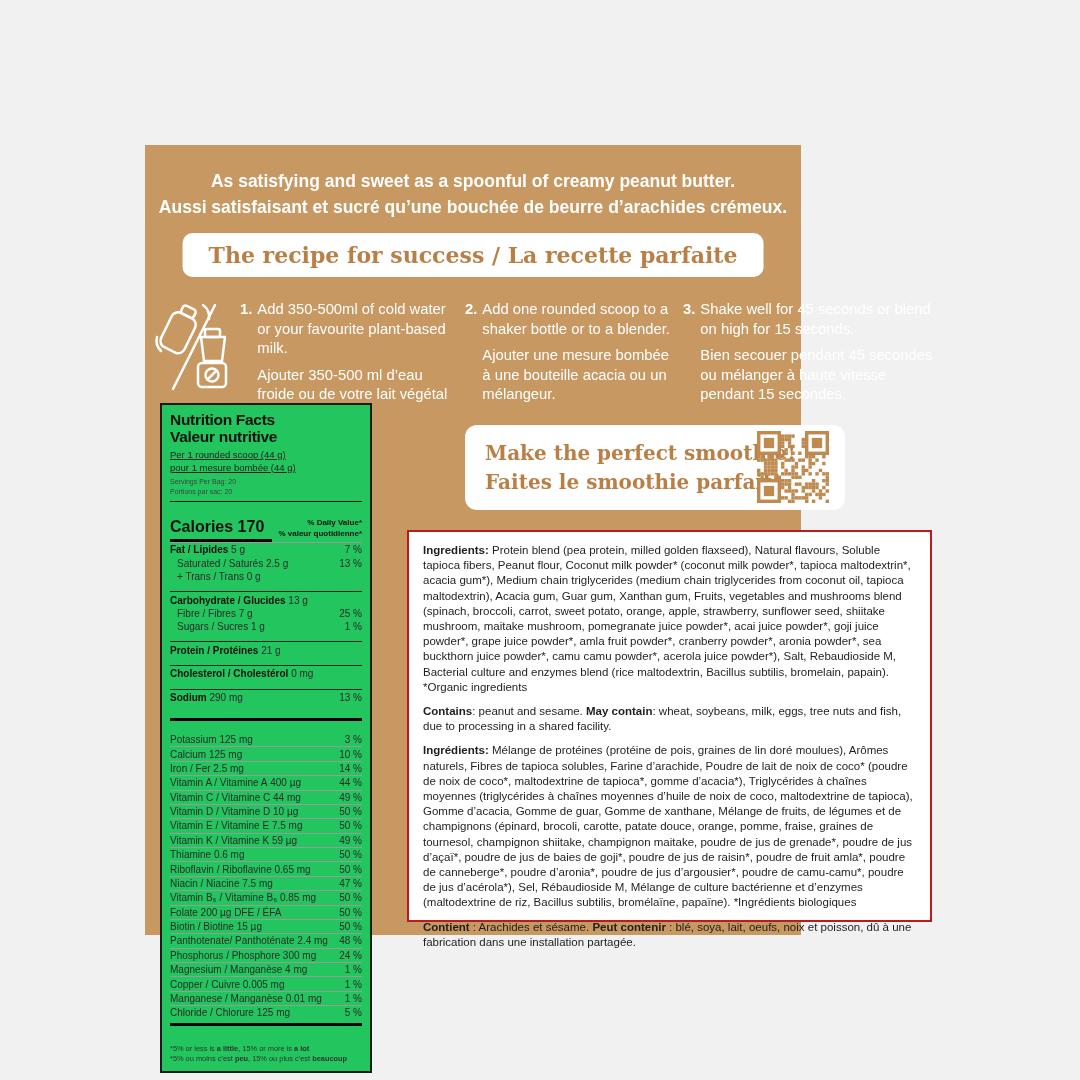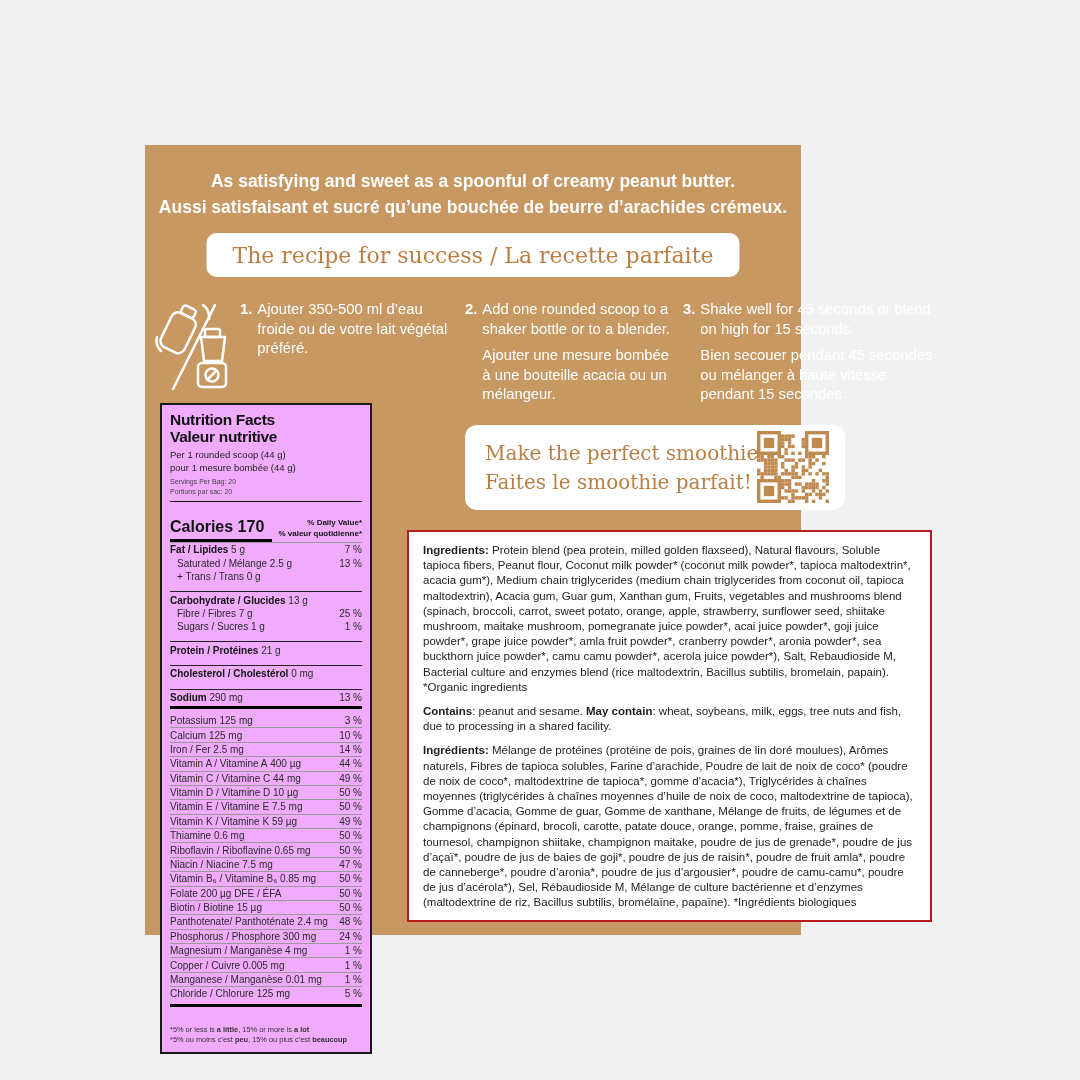--- a/index.html
+++ b/index.html
@@ -17,57 +17,57 @@
   .tagline{
     position:absolute;top:23px;left:0;width:100%;text-align:center;
     color:#fff;font-weight:bold;font-size:17.5px;line-height:26px;
   }
   
   .recipe-banner{
     position:absolute;top:88px;left:50%;transform:translateX(-50%);
     background:#fff;border-radius:10px;padding:0 26px;height:44px;
     display:flex;align-items:center;white-space:nowrap;
   }
-  .slab{font-family:"DejaVu Serif","Liberation Serif",serif;font-weight:normal;color:var(--brown,#b97f45);}
+  .slab{font-family:"DejaVu Serif","Liberation Serif",serif;font-weight:bold;color:var(--brown,#b97f45);}
   .recipe-banner .slab{font-size:22px;}
   
   .step-icons{position:absolute;left:6px;top:150px;width:88px;height:105px;}
   .step{position:absolute;top:155px;color:#fff;font-size:14.8px;line-height:19.5px;display:flex;}
   .step .num{font-weight:bold;margin-right:5px;}
   .step .en{margin:0 0 7px 0;}
   .step .fr{margin:0;}
   .step1{left:95px;width:220px;}
   .step2{left:320px;width:212px;}
   .step3{left:538px;width:252px;}
   
   .smoothie-banner{
     position:absolute;left:320px;top:280px;width:380px;height:85px;
     background:#fff;border-radius:12px;display:flex;align-items:center;
   }
   .smoothie-text{padding-left:20px;font-size:20px;line-height:29px;white-space:nowrap;}
   .qr-wrap{position:absolute;right:16px;top:6px;color:var(--qr-brown,#bf8a50);}
   
   .nutri{
     position:absolute;left:15px;top:258px;width:212px;box-sizing:border-box;
-    background:#f0abfc;border:2px solid #1a1a1a;padding:7px 8px 6px 8px;color:#111;
+    background:#22c55e;border:2px solid #1a1a1a;padding:7px 8px 6px 8px;color:#111;
   }
   .nf-title{font-size:15.5px;font-weight:bold;line-height:16.5px;letter-spacing:-.3px;}
-  .nf-serving{font-size:9.5px;line-height:12.5px;margin-top:4px;color:#222;}
+  .nf-serving{font-size:9.5px;line-height:12.5px;margin-top:4px;color:#222;text-decoration:underline;}
   .nf-tiny{font-size:7px;line-height:9.5px;margin-top:3px;color:#444;}
   .nf-sep-med{border-top:1.5px solid #111;margin-top:5px;}
   .cal-row{display:flex;justify-content:space-between;margin-top:16px;}
   .cal-label{font-size:16px;font-weight:bold;}
   .cal-bar{width:102px;height:3px;background:#000;margin-top:3px;}
   .dv-head{text-align:right;font-size:8px;font-weight:bold;line-height:10.5px;}
   .nrow{display:flex;justify-content:space-between;font-size:10px;line-height:11px;padding:1.2px 0;color:#2a2a2a;}
   .nrow .b{font-weight:bold;color:#111;}
   .nrow.ind{padding-left:7px;}
   .sep-thin{border-top:1px solid #9a9a9a;}
   .sep-med{border-top:1.5px solid #222;margin-top:8px;padding-top:2.4px;}
-  .sep-thick{border-top:3px solid #000;margin-top:2px;padding-top:6px;}
+  .sep-thick{border-top:3px solid #000;margin-top:14px;padding-top:13px;}
   .nf-foot{border-top:3px solid #000;margin-top:3px;padding-top:18px;font-size:7.4px;line-height:10.5px;color:#333;}
   .nf-foot .b{font-weight:bold;}
   
   .ingr{
     position:absolute;left:262px;top:385px;width:525px;height:392px;box-sizing:border-box;
     background:#fff;border:2px solid #b91c1c;padding:11px 14px;color:#1e1e1e;
     font-size:11.5px;line-height:15.2px;
   }
   .ingr p{margin:0 0 9px 0;text-align:left;}
   .ingr .b{font-weight:bold;}
@@ -102,20 +102,21 @@
         <rect x="47" y="68" width="28" height="24" rx="4"></rect>
         <circle cx="61" cy="80" r="6.5"></circle>
         <line x1="56.5" y1="84.5" x2="65.5" y2="75.5"></line>
       </g>
     </svg>
   </div>
 
   <div class="step step1">
     <span class="num">1.</span>
     <div>
+      <p class="en">Add 350-500ml of cold water or your favourite plant-based milk.</p>
       <p class="fr">Ajouter 350-500 ml d’eau froide ou de votre lait végétal préféré.</p>
     </div>
   </div>
   <div class="step step2">
     <span class="num">2.</span>
     <div>
       <p class="en">Add one rounded scoop to a shaker bottle or to a blender.</p>
       <p class="fr">Ajouter une mesure bombée à une bouteille acacia ou un mélangeur.</p>
     </div>
   </div>
@@ -312,21 +313,21 @@
         <div>% Daily Value*</div>
         <div>% valeur quotidienne*</div>
       </div>
     </div>
     <div id="nutri-rows">
         <div class="nrow sep-thin">
           <span><span class="b">Fat / Lipides</span><span>&nbsp;5 g</span></span>
           <span>7 %</span>
         </div>
         <div class="nrow sep-none ind">
-          <span><span>Saturated / Mélange</span><span>&nbsp;2.5 g</span></span>
+          <span><span>Saturated / Saturés</span><span>&nbsp;2.5 g</span></span>
           <span>13 %</span>
         </div>
         <div class="nrow sep-none ind">
           <span><span>+ Trans / Trans</span><span>&nbsp;0 g</span></span>
           <span></span>
         </div>
         <div class="nrow sep-med">
           <span><span class="b">Carbohydrate / Glucides</span><span>&nbsp;13 g</span></span>
           <span></span>
         </div>
@@ -434,15 +435,16 @@
     <div class="nf-foot">
       <div><span>*5% or less is </span><span class="b">a little</span><span>, 15% or more is </span><span class="b">a lot</span></div>
       <div><span>*5% ou moins c’est </span><span class="b">peu</span><span>, 15% ou plus c’est </span><span class="b">beaucoup</span></div>
     </div>
   </div>
 
   <div class="ingr" id="ingredients-box">
       <p><span class="b">Ingredients: </span><span>Protein blend (pea protein, milled golden flaxseed), Natural flavours, Soluble tapioca fibers, Peanut flour, Coconut milk powder* (coconut milk powder*, tapioca maltodextrin*, acacia gum*), Medium chain triglycerides (medium chain triglycerides from coconut oil, tapioca maltodextrin), Acacia gum, Guar gum, Xanthan gum, Fruits, vegetables and mushrooms blend (spinach, broccoli, carrot, sweet potato, orange, apple, strawberry, sunflower seed, shiitake mushroom, maitake mushroom, pomegranate juice powder*, acai juice powder*, goji juice powder*, grape juice powder*, amla fruit powder*, cranberry powder*, aronia powder*, sea buckthorn juice powder*, camu camu powder*, acerola juice powder*), Salt, Rebaudioside M, Bacterial culture and enzymes blend (rice maltodextrin, Bacillus subtilis, bromelain, papain). *Organic ingredients</span></p>
       <p><span class="b">Contains</span><span>: peanut and sesame. </span><span class="b">May contain</span><span>: wheat, soybeans, milk, eggs, tree nuts and fish, due to processing in a shared facility.</span></p>
       <p><span class="b">Ingrédients: </span><span>Mélange de protéines (protéine de pois, graines de lin doré moulues), Arômes naturels, Fibres de tapioca solubles, Farine d’arachide, Poudre de lait de noix de coco* (poudre de noix de coco*, maltodextrine de tapioca*, gomme d’acacia*), Triglycérides à chaînes moyennes (triglycérides à chaînes moyennes d’huile de noix de coco, maltodextrine de tapioca), Gomme d’acacia, Gomme de guar, Gomme de xanthane, Mélange de fruits, de légumes et de champignons (épinard, brocoli, carotte, patate douce, orange, pomme, fraise, graines de tournesol, champignon shiitake, champignon maitake, poudre de jus de grenade*, poudre de jus d’açaï*, poudre de jus de baies de goji*, poudre de jus de raisin*, poudre de fruit amla*, poudre de canneberge*, poudre d’aronia*, poudre de jus d’argousier*, poudre de camu-camu*, poudre de jus d’acérola*), Sel, Rébaudioside M, Mélange de culture bactérienne et d’enzymes (maltodextrine de riz, Bacillus subtilis, bromélaïne, papaïne). *Ingrédients biologiques</span></p>
+      <p><span class="b">Contient</span><span> : Arachides et sésame. </span><span class="b">Peut contenir</span><span> : blé, soya, lait, oeufs, noix et poisson, dû à une fabrication dans une installation partagée.</span></p>
     </div>
 
 </div>
 
 </body></html>

